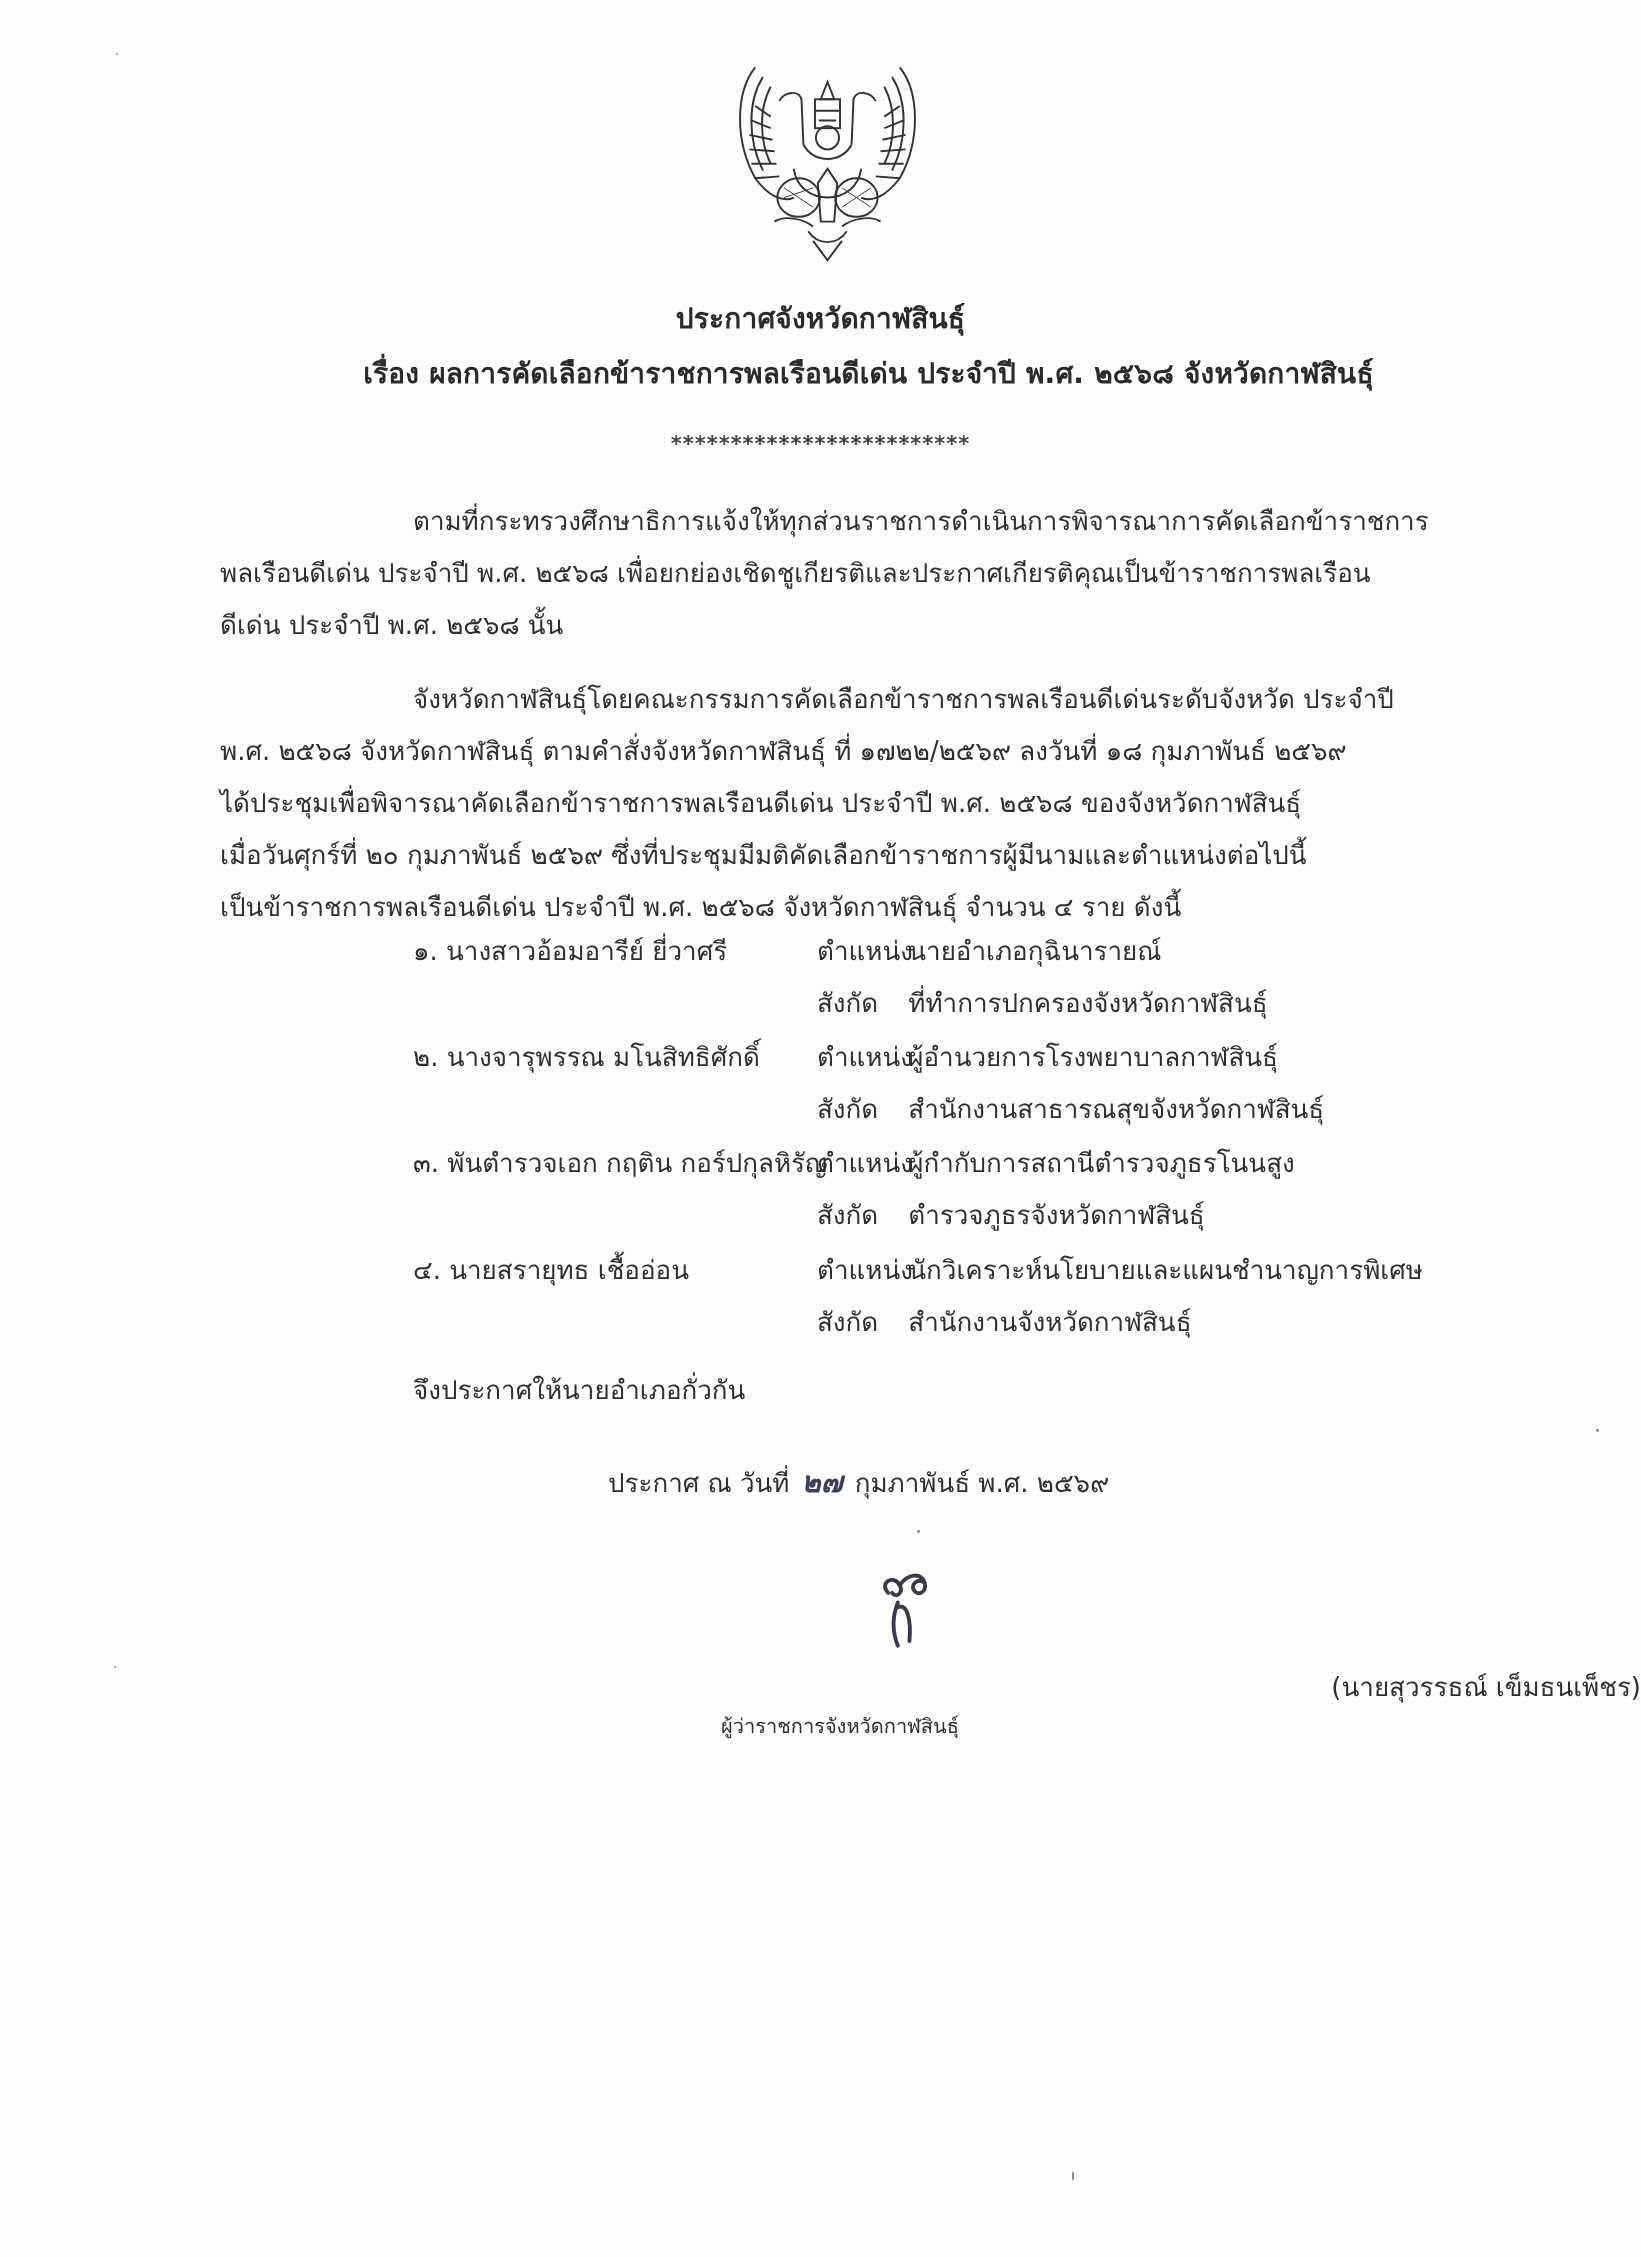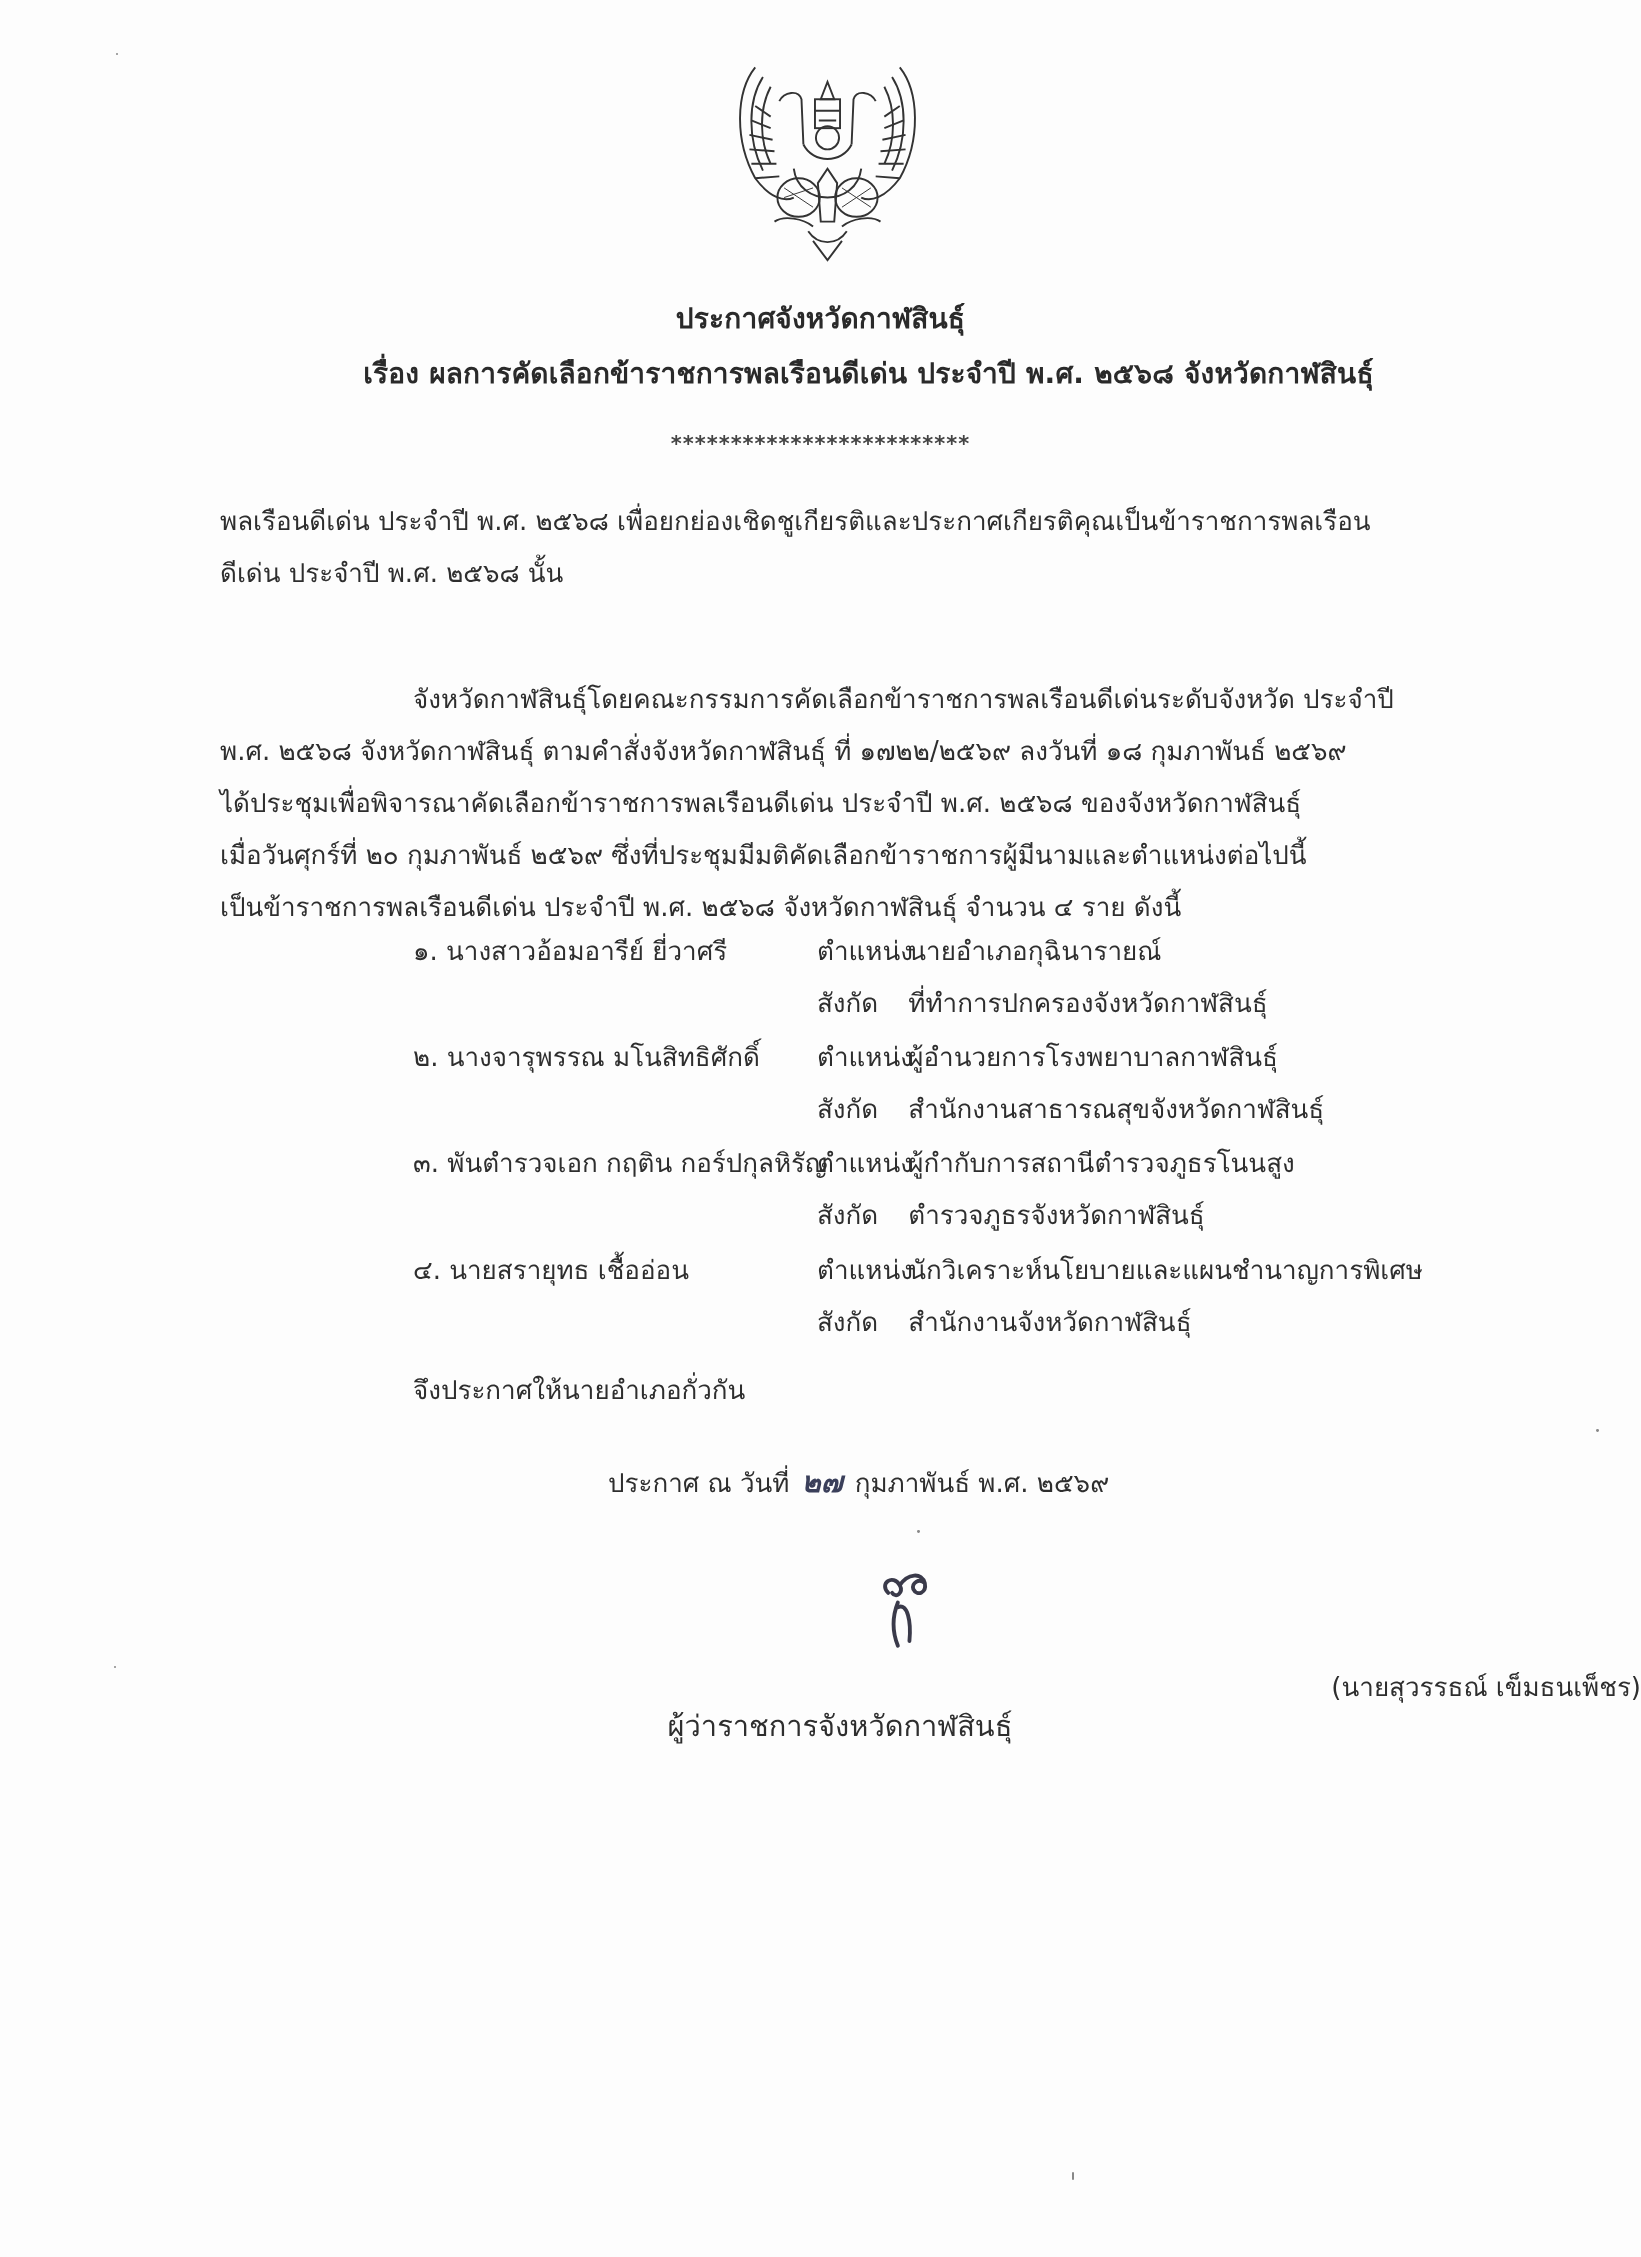--- a/index.html
+++ b/index.html
@@ -140,21 +140,21 @@
       line-height: 39px;
       padding-left: 39px;
       box-sizing: border-box;
     }
     .signer-title {
       position: absolute;
       left: 0;
       width: 1641px;
       top: 1707px;
       text-align: center;
-      font-size: 29px;
+      font-size: 20px;
       line-height: 39px;
       padding-left: 39px;
       box-sizing: border-box;
     }
     .speck {
       position: absolute;
       width: 2.9px; height: 2.9px;
       border-radius: 50%;
       background: #888;
     }
@@ -197,20 +197,21 @@
       <path d="M90 195 L105 215 L120 195"></path>
     </svg>
   </div>
 
   <div class="title title-1">ประกาศจังหวัดกาฬสินธุ์</div>
   <div class="title title-2">เรื่อง  ผลการคัดเลือกข้าราชการพลเรือนดีเด่น ประจำปี พ.ศ. ๒๕๖๘ จังหวัดกาฬสินธุ์</div>
 
   <div class="separator">*************************</div>
 
   <div class="para para-1">
+    <span class="line indent">ตามที่กระทรวงศึกษาธิการแจ้งให้ทุกส่วนราชการดำเนินการพิจารณาการคัดเลือกข้าราชการ</span>
     <span class="line">พลเรือนดีเด่น ประจำปี พ.ศ. ๒๕๖๘ เพื่อยกย่องเชิดชูเกียรติและประกาศเกียรติคุณเป็นข้าราชการพลเรือน</span>
     <span class="line">ดีเด่น ประจำปี พ.ศ. ๒๕๖๘ นั้น</span>
   </div>
 
   <div class="para para-2">
     <span class="line indent">จังหวัดกาฬสินธุ์โดยคณะกรรมการคัดเลือกข้าราชการพลเรือนดีเด่นระดับจังหวัด ประจำปี</span>
     <span class="line">พ.ศ. ๒๕๖๘ จังหวัดกาฬสินธุ์ ตามคำสั่งจังหวัดกาฬสินธุ์ ที่ ๑๗๒๒/๒๕๖๙ ลงวันที่ ๑๘ กุมภาพันธ์ ๒๕๖๙</span>
     <span class="line">ได้ประชุมเพื่อพิจารณาคัดเลือกข้าราชการพลเรือนดีเด่น ประจำปี พ.ศ. ๒๕๖๘ ของจังหวัดกาฬสินธุ์</span>
     <span class="line">เมื่อวันศุกร์ที่ ๒๐ กุมภาพันธ์ ๒๕๖๙ ซึ่งที่ประชุมมีมติคัดเลือกข้าราชการผู้มีนามและตำแหน่งต่อไปนี้</span>
     <span class="line">เป็นข้าราชการพลเรือนดีเด่น ประจำปี พ.ศ. ๒๕๖๘ จังหวัดกาฬสินธุ์ จำนวน ๔ ราย ดังนี้</span>

